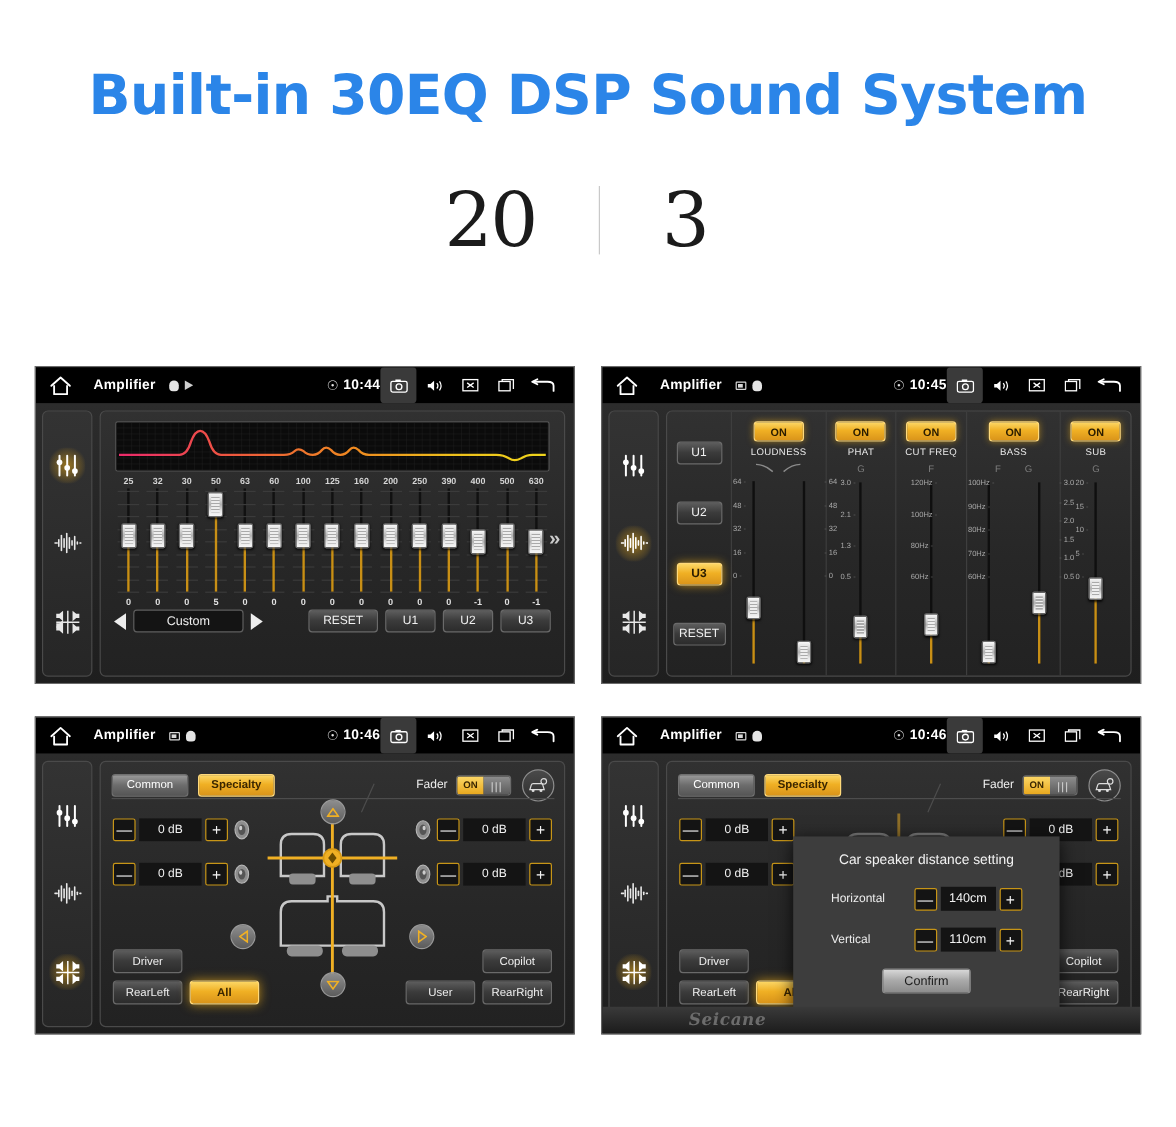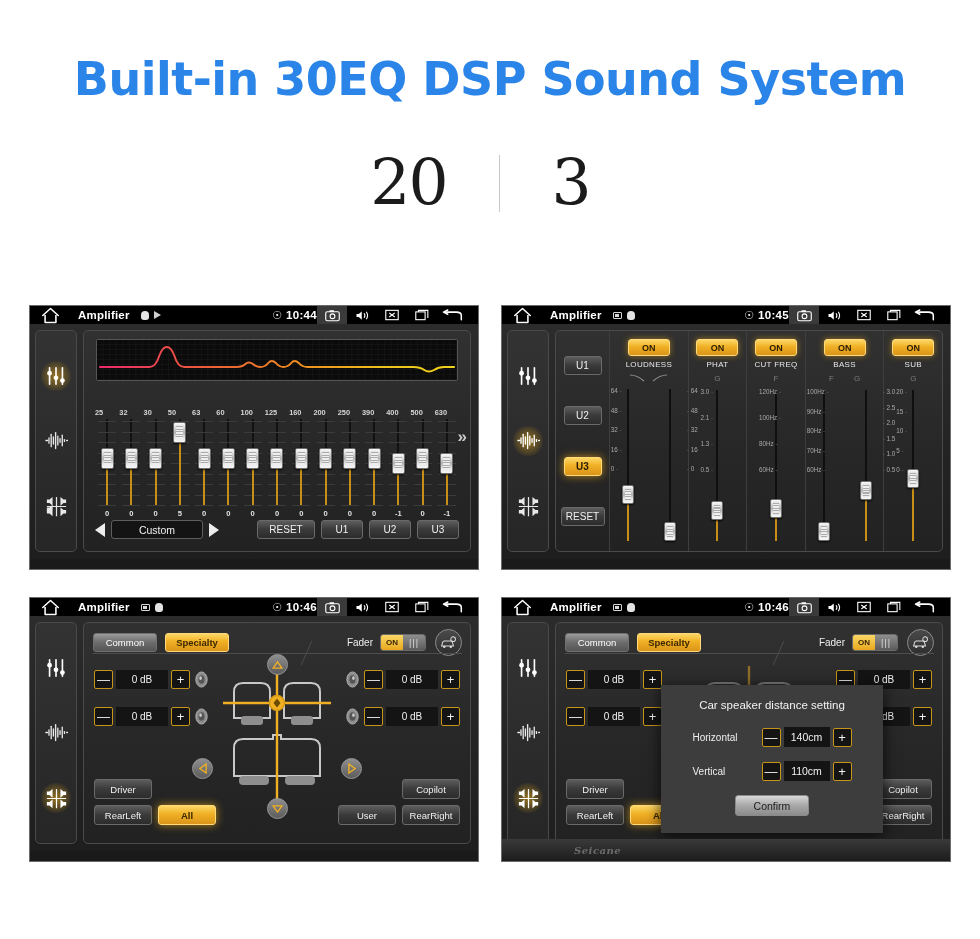--- a/index.html
+++ b/index.html
@@ -68,21 +68,21 @@
     width: 450px; height: 265px;
     background: #1a1a1a;
     border: 1px solid #6b6b6b;
     position: relative;
     overflow: hidden;
     font-family: "Liberation Sans", sans-serif;
   }
 
   
   .statusbar {
-    height: 18px;
+    height: 30px;
     background: #000;
     display: flex;
     align-items: center;
     padding: 0 11px;
     color: #fff;
     position: relative;
   }
   .sb-home { width: 19px; height: 17px; flex: 0 0 auto; }
   .sb-title {
     font-size: 11.5px; font-weight: bold;
@@ -165,22 +165,22 @@
     border-radius: 2px;
     position: relative;
     overflow: hidden;
   }
   .eqgraph svg { position: absolute; inset: 0; }
 
   .freqrow {
     display: flex; margin: 3px 11px 0 11px;
   }
   .freqrow span {
-    flex: 1; text-align: left;
-    font-size: 7.4px; color: #d6d6d6; font-weight: bold; margin-top: 24px;
+    flex: 1; text-align: center;
+    font-size: 7.4px; color: #d6d6d6; font-weight: bold;
   }
 
   .sliderrow { display: flex; margin: 2px 11px 0 11px; height: 98px; }
   .sl {
     flex: 1;
     position: relative;
     display: flex; flex-direction: column; align-items: center;
   }
   .sl-track {
     position: absolute; top: 0; bottom: 12px;
@@ -466,21 +466,21 @@
   }
   .watermark {
     position: absolute; left: 0; right: 0; bottom: 0;
     height: 22px;
     background: linear-gradient(180deg,#3a3a3a,#1c1c1c);
     display: flex; align-items: center;
     padding-left: 72px;
     z-index: 25;
   }
   .watermark span {
-    color: #6c6c6c; font-size: 10px;
+    color: #6c6c6c; font-size: 14px;
     font-style: italic; font-weight: bold;
     font-family: "DejaVu Serif", serif;
     letter-spacing: 0.5px;
   }
   .dim { opacity: 0.5; }
 </style>
 </head>
 <body>
 
 <div class="hero">

